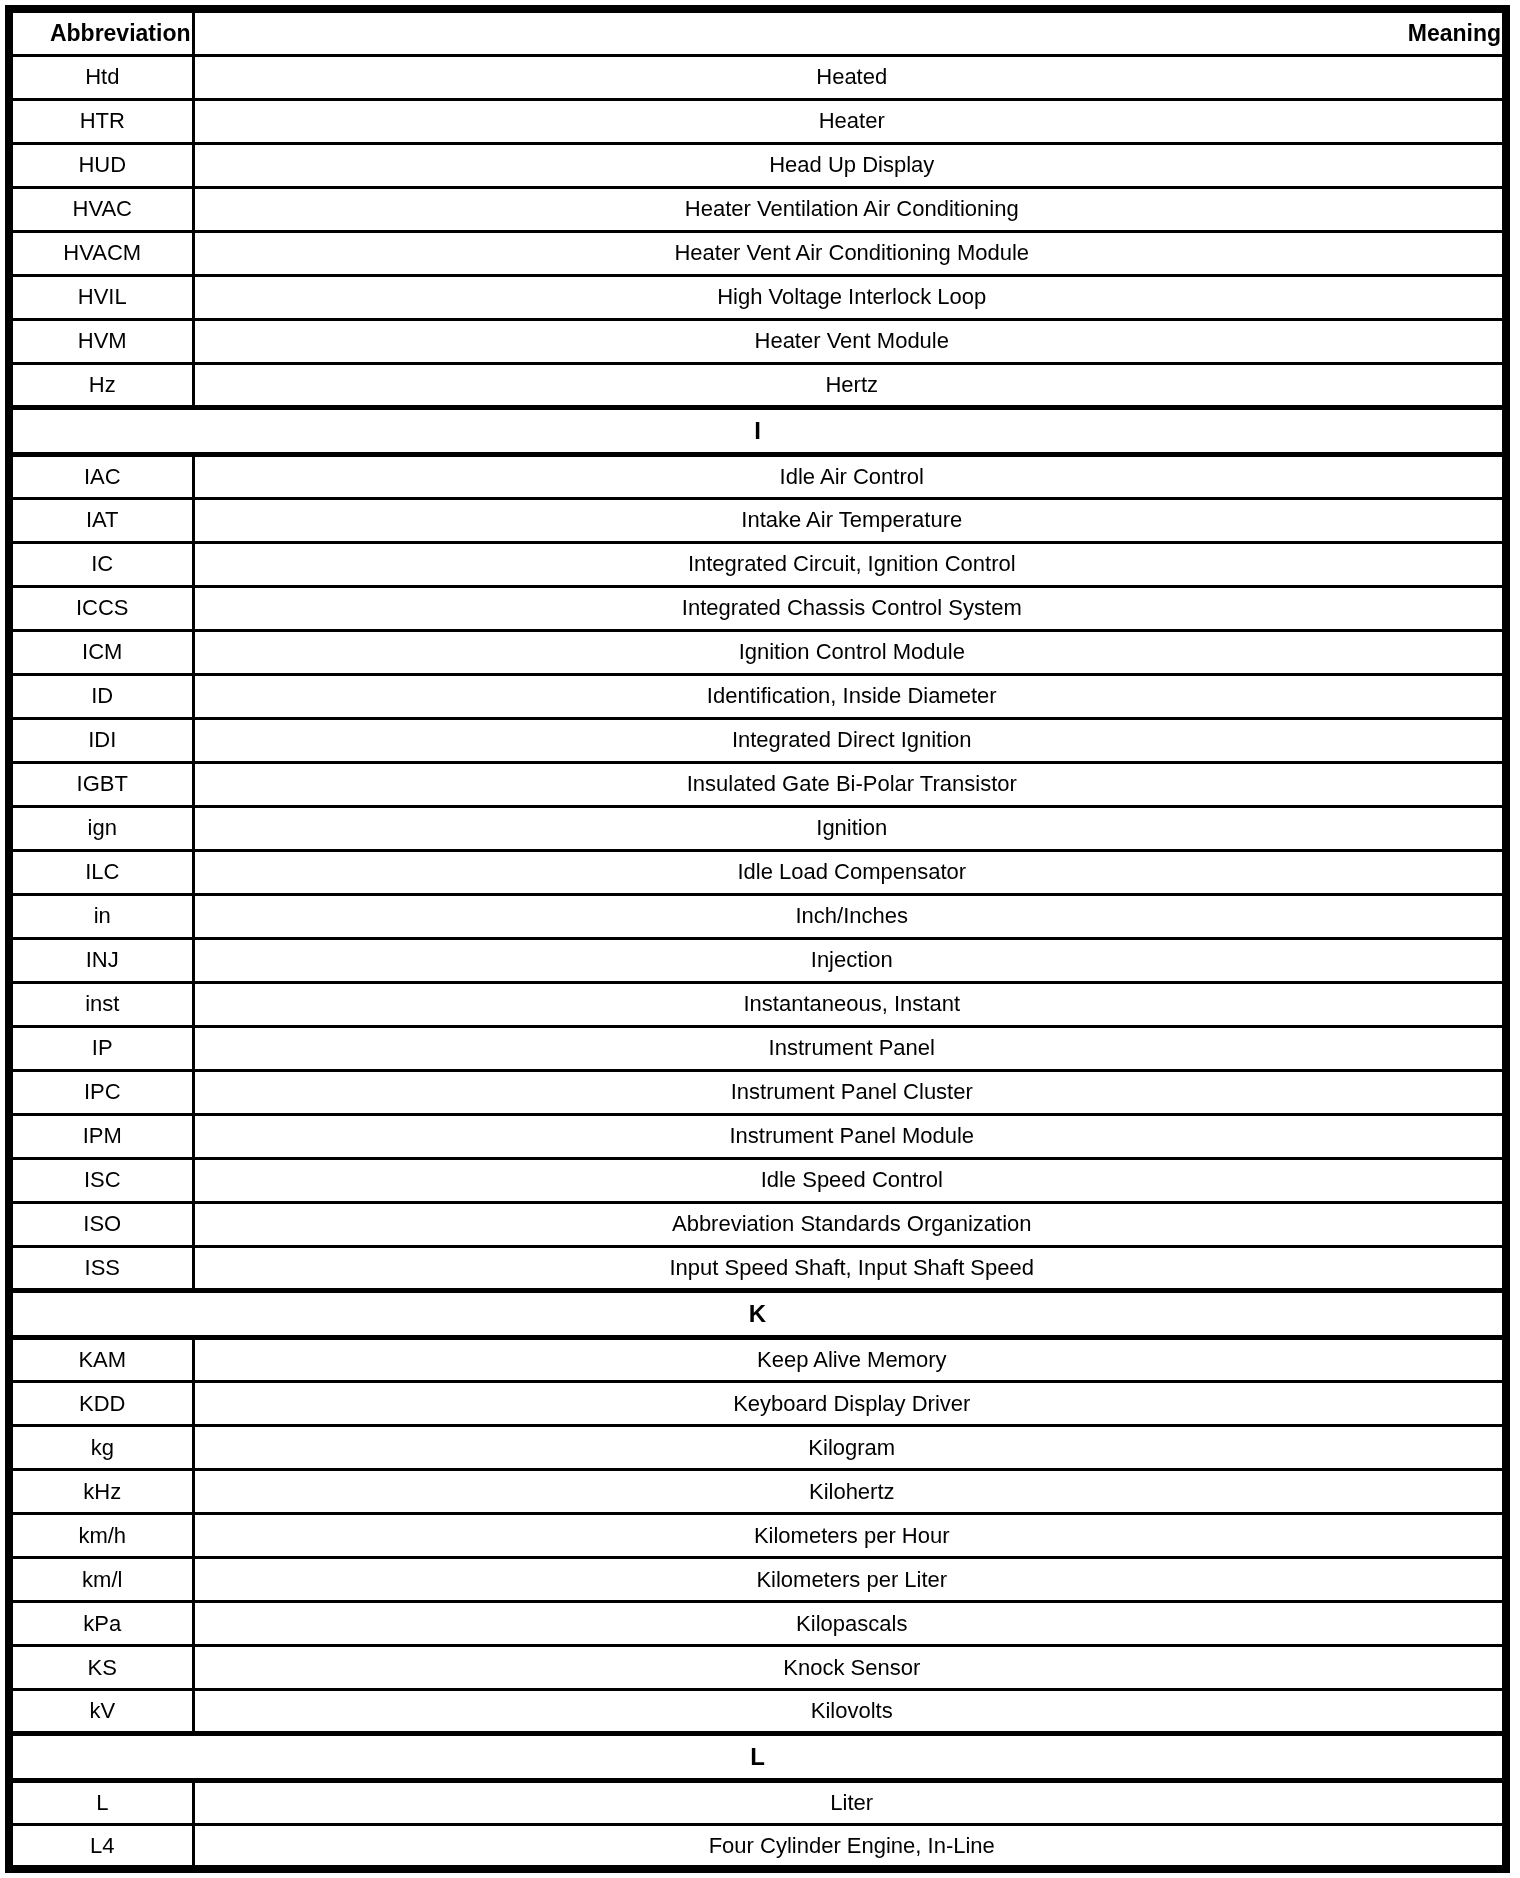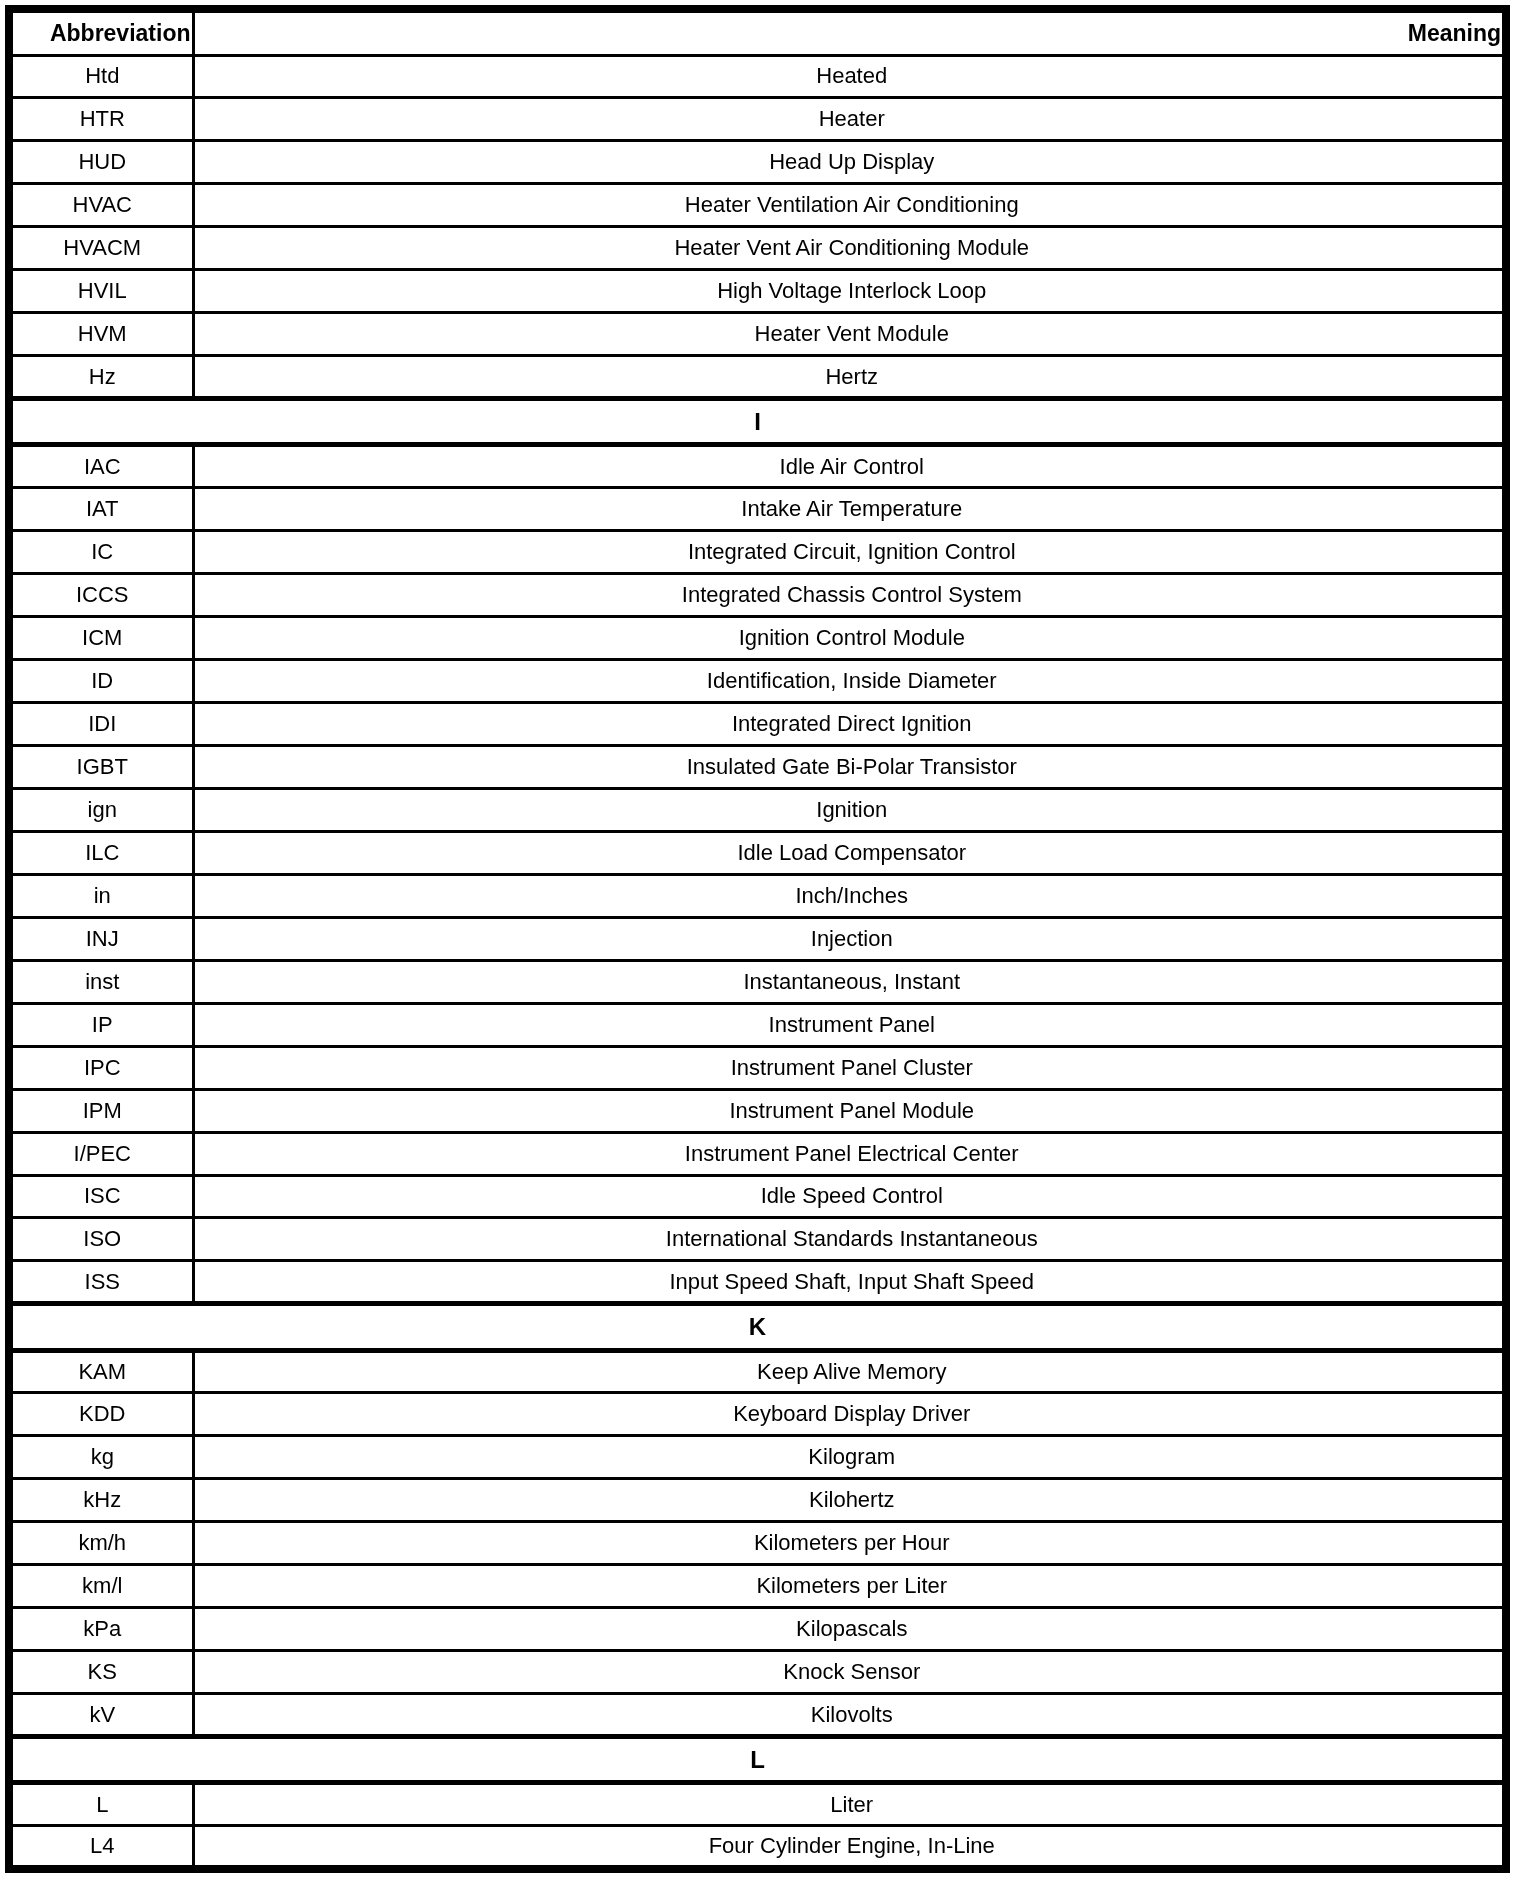--- a/index.html
+++ b/index.html
@@ -203,33 +203,29 @@
   <tr class="data-row">
     <td class="abbr-cell">IPC</td>
     <td class="meaning-cell">Instrument Panel Cluster</td>
   </tr>
 
   <tr class="data-row">
     <td class="abbr-cell">IPM</td>
     <td class="meaning-cell">Instrument Panel Module</td>
   </tr>
 
-  <tr class="data-row">
-    <td class="abbr-cell">I/PEC</td>
-    <td class="meaning-cell">Instrument Panel Electrical Center</td>
-  </tr>
 
   <tr class="data-row">
     <td class="abbr-cell">ISC</td>
     <td class="meaning-cell">Idle Speed Control</td>
   </tr>
 
   <tr class="data-row">
     <td class="abbr-cell">ISO</td>
-    <td class="meaning-cell">International Standards Instantaneous</td>
+    <td class="meaning-cell">Abbreviation Standards Organization</td>
   </tr>
 
   <tr class="data-row">
     <td class="abbr-cell">ISS</td>
     <td class="meaning-cell">Input Speed Shaft, Input Shaft Speed</td>
   </tr>
 
   <tr class="section-row">
     <td class="section-cell" colspan="2">K</td>
   </tr>

